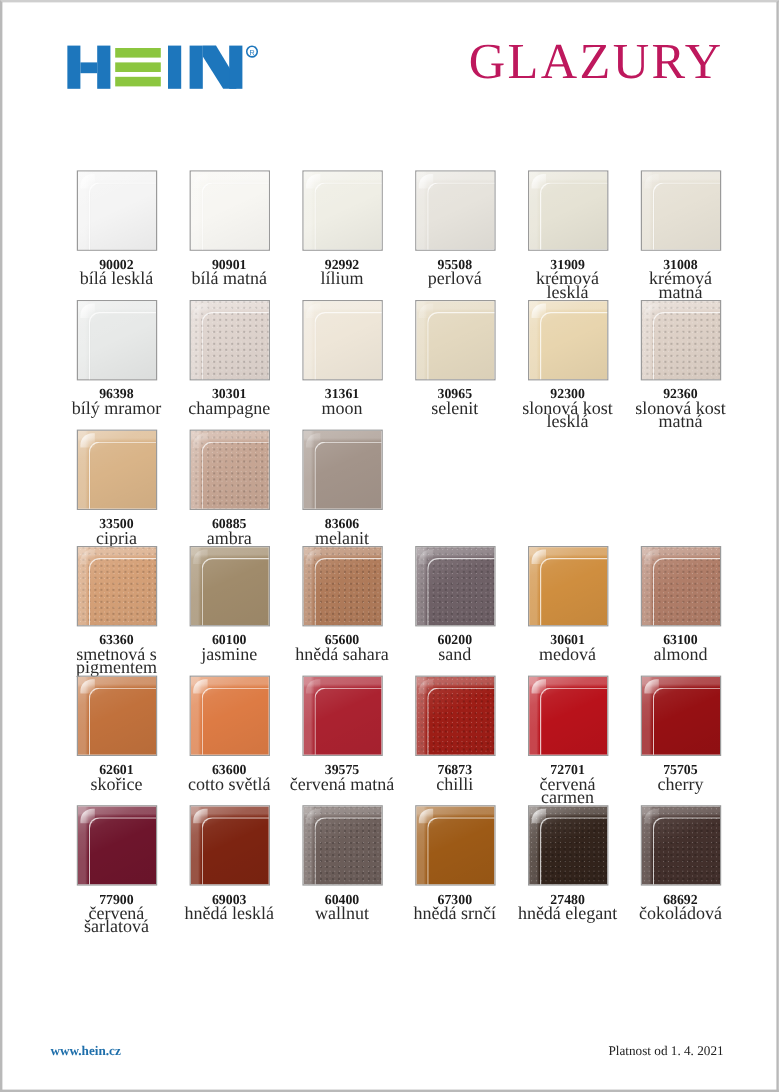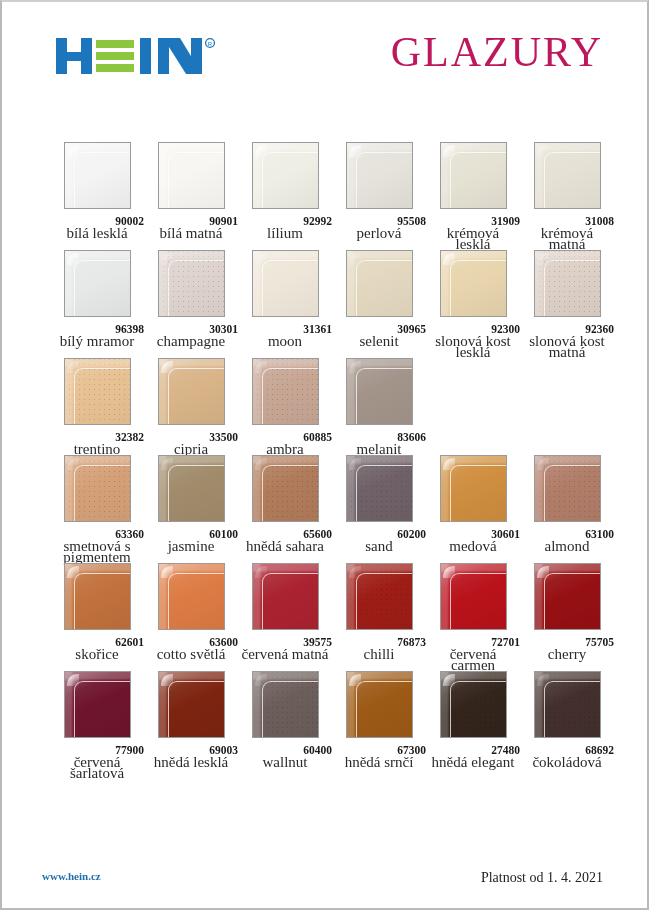--- a/index.html
+++ b/index.html
@@ -139,21 +139,20 @@
     margin-top: 6px;
     text-align: center;
     width: 94px;
   }
   .code {
     font-family: "Liberation Serif", serif;
     font-size: 11.5px;
     font-weight: bold;
     color: #1a1a1a;
     line-height: 13px;
-    text-align: right;
   }
   .name {
     font-family: "Liberation Serif", serif;
     font-size: 15px;
     color: #2a2a2a;
     line-height: 11px;
     padding: 0 2px;
   }
 
   
@@ -171,21 +170,21 @@
     font-family: "Liberation Serif", serif;
     font-size: 11px;
     font-weight: bold;
     color: #1f6fab;
   }
   .footer-right {
     position: absolute;
     right: 44px;
     top: 0;
     font-family: "Liberation Serif", serif;
-    font-size: 14px;
+    font-size: 11px;
     color: #222222;
   }
 </style>
 </head>
 <body>
 
 <div class="page">
 
   <div class="header">
 
@@ -370,33 +369,20 @@
             <div class="gloss"></div>
           </div>
           <div class="label">
             <div class="code">92360</div>
             <div class="name">slonová kost matná</div>
           </div>
         </div>
       </div>
       <div class="row">
         <div class="cell">
-          <div class="swatch matte speckle">
-            <div class="base" style="background: rgb(232, 193, 147);"></div>
-            <div class="sheen"></div>
-            <div class="edge"></div>
-            <div class="bevel"></div>
-            <div class="gloss"></div>
-          </div>
-          <div class="label">
-            <div class="code">32382</div>
-            <div class="name">trentino</div>
-          </div>
-        </div>
-        <div class="cell">
           <div class="swatch">
             <div class="base" style="background: rgb(217, 180, 136);"></div>
             <div class="sheen"></div>
             <div class="edge"></div>
             <div class="bevel"></div>
             <div class="gloss"></div>
           </div>
           <div class="label">
             <div class="code">33500</div>
             <div class="name">cipria</div>

